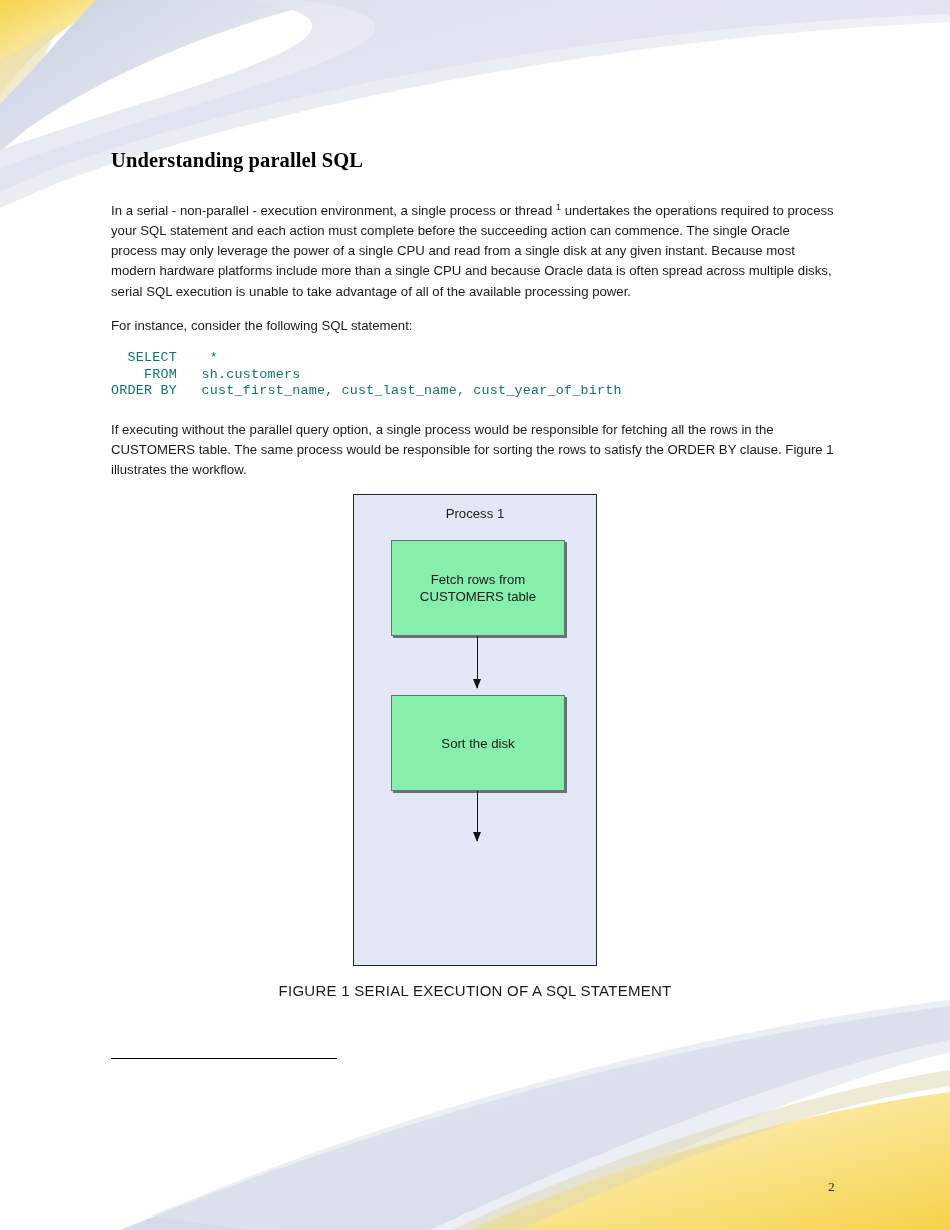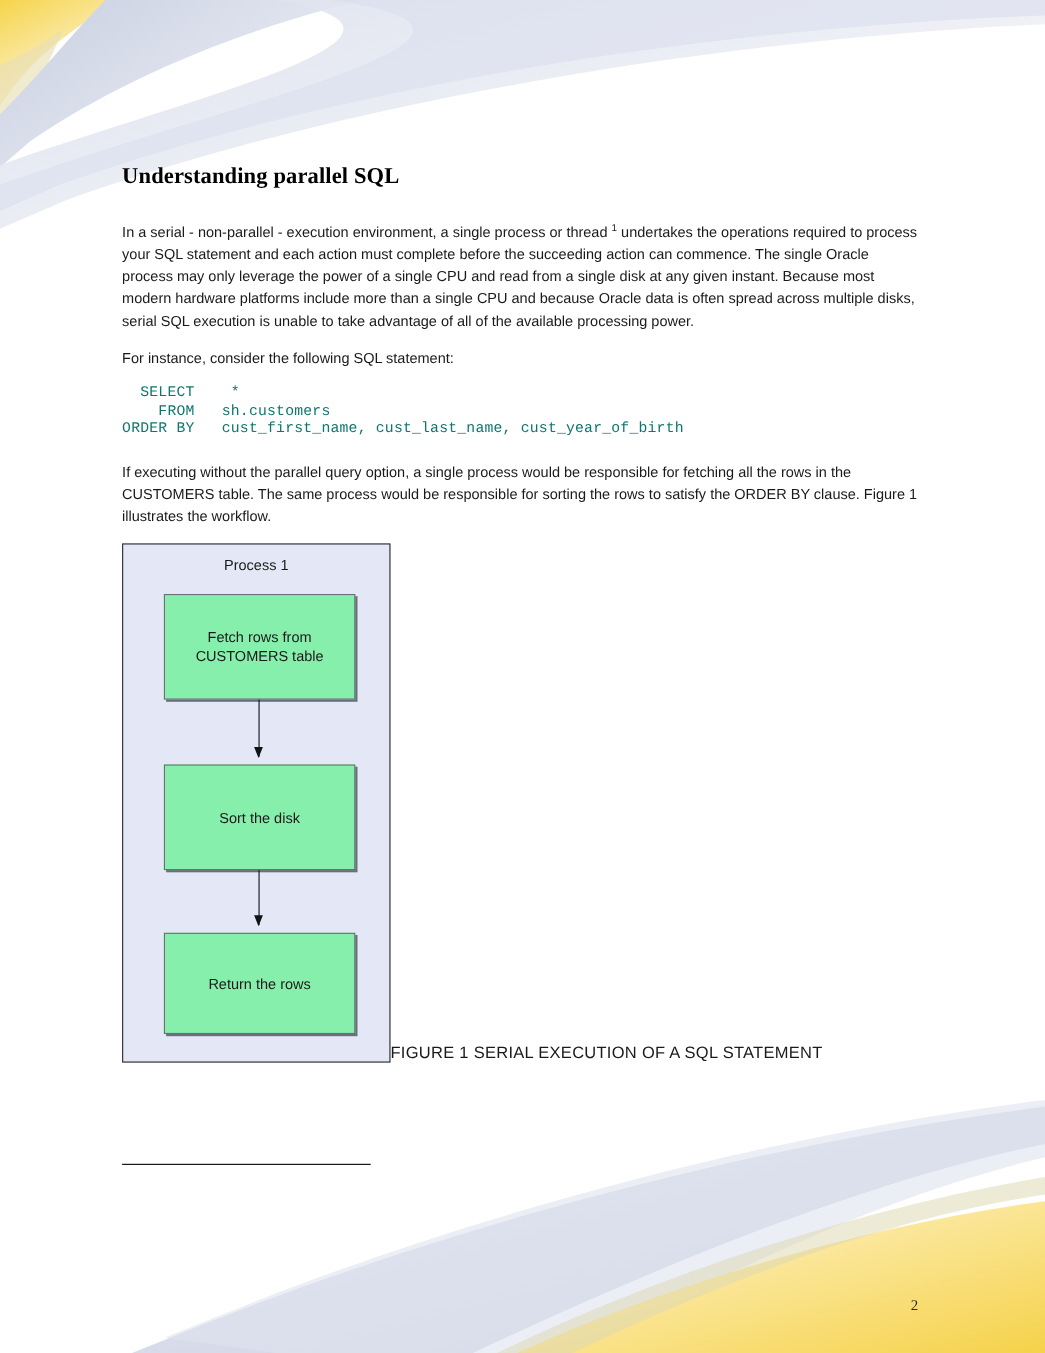--- a/index.html
+++ b/index.html
@@ -71,22 +71,22 @@
     margin: 8px 0 20px 0;
     padding: 0;
     white-space: pre;
     letter-spacing: 0.2px;
   }
 
   
   .figure-wrap {
     margin: 14px 0 0 0;
     display: flex;
-    flex-direction: row;
-    align-items: flex-end;
+    flex-direction: column;
+    align-items: center;
   }
 
   .process-container {
     position: relative;
     width: 244px;
     height: 472px;
     background: #e4e7f5;
     border: 1px solid #26272b;
     box-sizing: border-box;
   }
@@ -280,23 +280,20 @@
         </div>
 
         <div class="flow-box flow-box-2">
           <span>Sort the disk</span>
         </div>
 
         <div class="arrow arrow-2">
           <div class="arrow-head"></div>
         </div>
 
-        <div class="flow-box flow-box-3">
-          <span>Return the rows</span>
-        </div>
 
       </div>
 
       <div class="figure-caption"><span class="cap-big">F</span><span class="cap-sm">IGURE </span><span class="cap-big">1 </span><span class="cap-big">S</span><span class="cap-sm">ERIAL EXECUTION OF A </span><span class="cap-big">SQL</span><span class="cap-sm"> STATEMENT</span></div>
 
     </div>
 
 
   </div>
 

